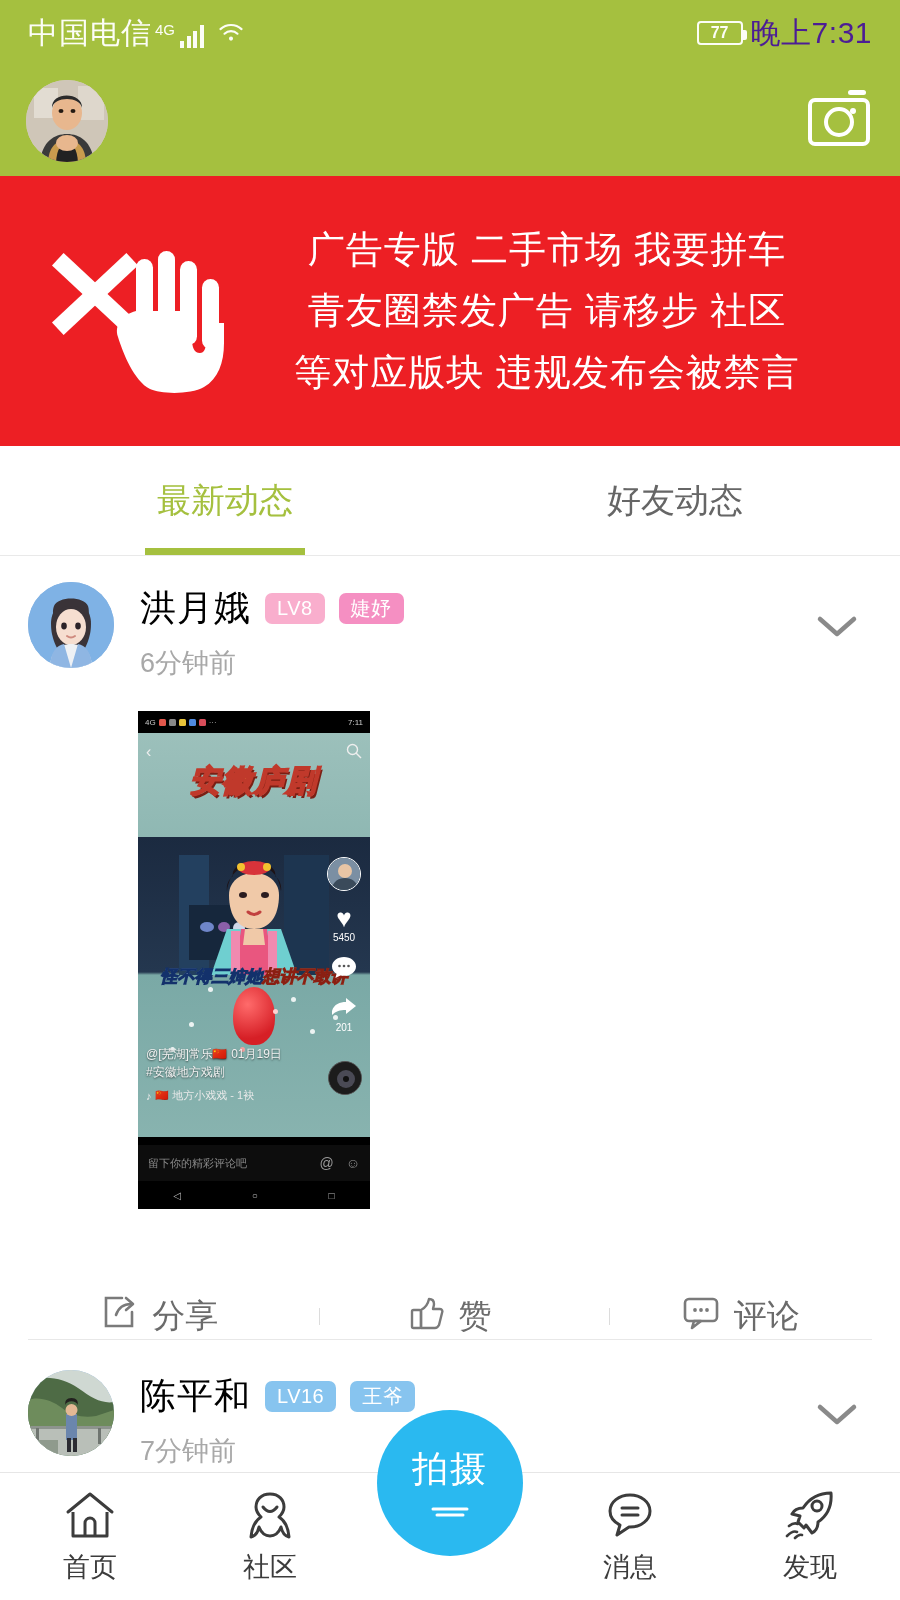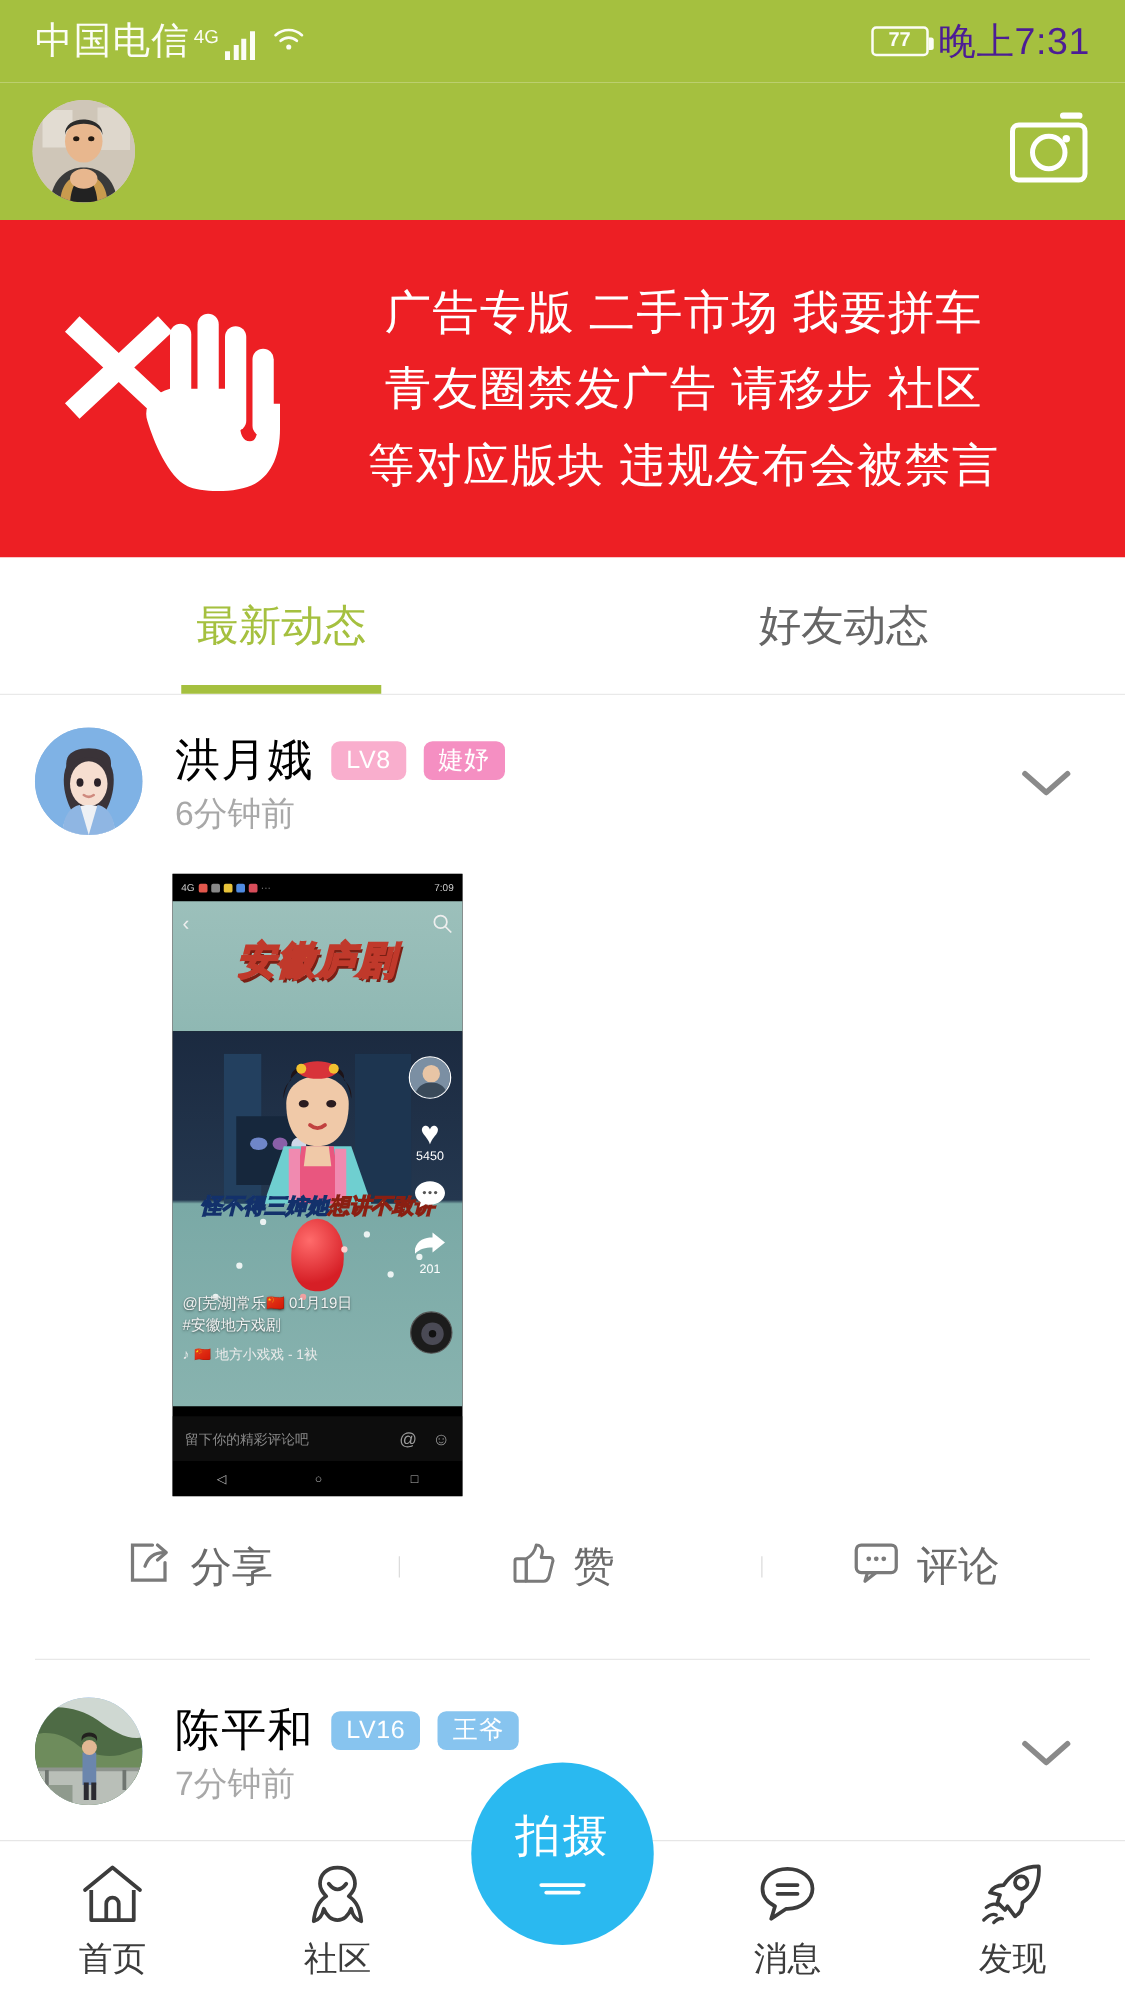--- a/index.html
+++ b/index.html
@@ -94,21 +94,21 @@
   .post-nameline { display: flex; align-items: center; gap: 14px; }
   .post-name { font-size: 36px; color: #000000; letter-spacing: 1px; }
   .badge {
     font-size: 20px; color: #fff; border-radius: 7px;
     padding: 5px 12px 6px 12px; line-height: 1; letter-spacing: 0.5px;
   }
   .badge.lv-pink { background: #f9aecd; }
   .badge.title-pink { background: #f58fc2; }
   .badge.lv-blue { background: #87c4ef; }
   .badge.title-blue { background: #87c4ef; }
-  .post-time { font-size: 27px; color: #a8a8a8; }
+  .post-time { font-size: 27px; color: #a8a8a8; margin-top: 12px; }
   .post-more {
     position: absolute; right: 40px; top: 56px; width: 46px; height: 28px;
   }
 
   
   .post-body { padding: 30px 0 0 110px; }
   .shot {
     width: 232px; height: 498px; background: #000; position: relative;
     overflow: hidden; display: block;
   }
@@ -166,21 +166,21 @@
   .balloon {
     position:absolute; left:50%; top:150px; transform:translateX(-50%);
     width:42px; height:58px; border-radius:50% 50% 45% 45%;
     background: radial-gradient(circle at 35% 30%, #ff6b6b, #d61f26 70%);
   }
   .sparkles { position:absolute; inset:0; }
   .sparkles span { position:absolute; width:5px;height:5px;border-radius:50%;background:rgba(255,255,255,.85); }
 
   
   .actions {
-    margin-top: 34px; height: 96px; display: flex; align-items: flex-start;
+    margin-top: 34px; height: 96px; display: flex; align-items: flex-end;
     border-top: 0; 
     gap: 28px;
   }
   .action {
     flex: 1; display: flex; align-items: center; justify-content: center;
     gap: 14px; font-size: 33px; color: #6b6b6b; position: relative;
   }
   .action + .action:before {
     content:''; position:absolute; left:0; top:14px; bottom:14px; width:1px; background:#dcdcdc;
   }
@@ -330,21 +330,21 @@
           <div class="shot-status">
             <span class="left">
               <span style="color:#c9c9c9;font-size:8px;">4G</span>
               <i style="background:#e2574c"></i>
                 <i style="background:#888"></i>
               <i style="background:#e8c33a"></i>
                 <i style="background:#4f8ae0"></i>
               <i style="background:#d84d5a"></i>
               <span style="color:#999;font-size:8px;">···</span>
             </span>
-            <span class="right">7:09</span>
+            <span class="right">7:11</span>
           </div>
 
           <div class="shot-top">
             <span class="shot-back">‹</span>
             <span class="shot-search">
               <svg width="16" height="16" viewBox="0 0 16 16">
                   <circle cx="6.5" cy="6.5" r="5" fill="none" stroke="#eee" stroke-width="1.4"></circle>
                   <line x1="10" y1="10" x2="15" y2="15" stroke="#eee" stroke-width="1.4"></line>
                 </svg>
             </span>

